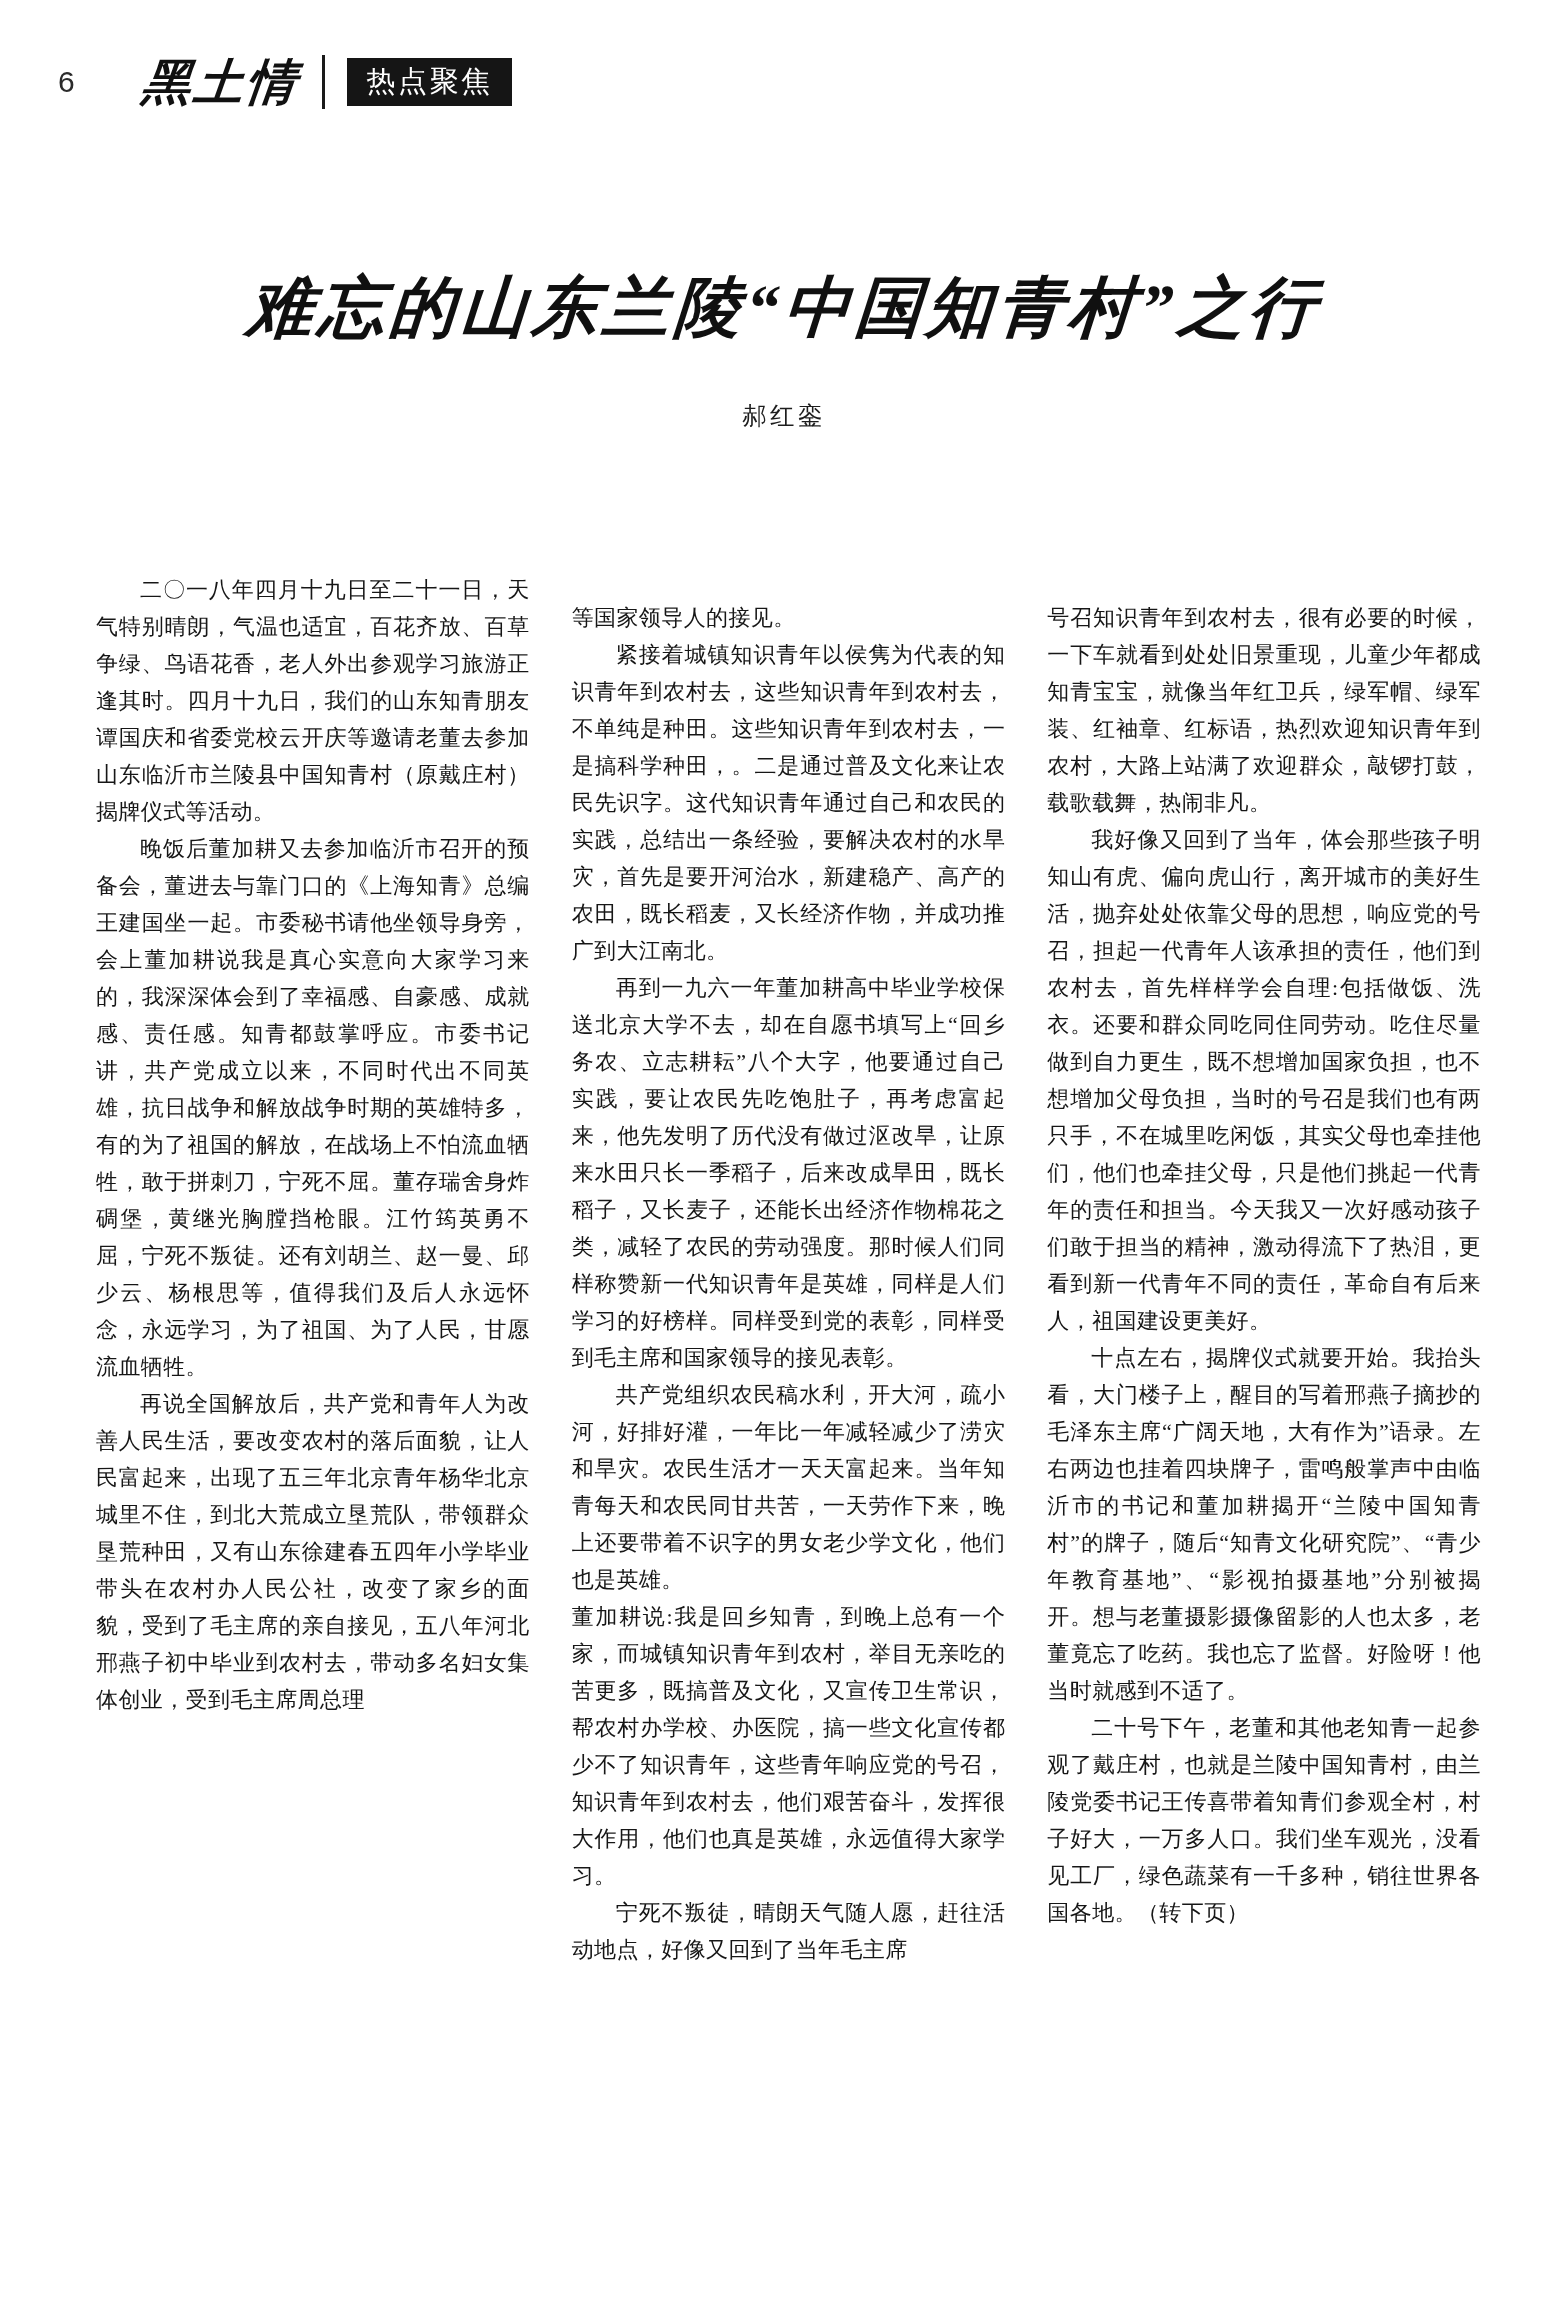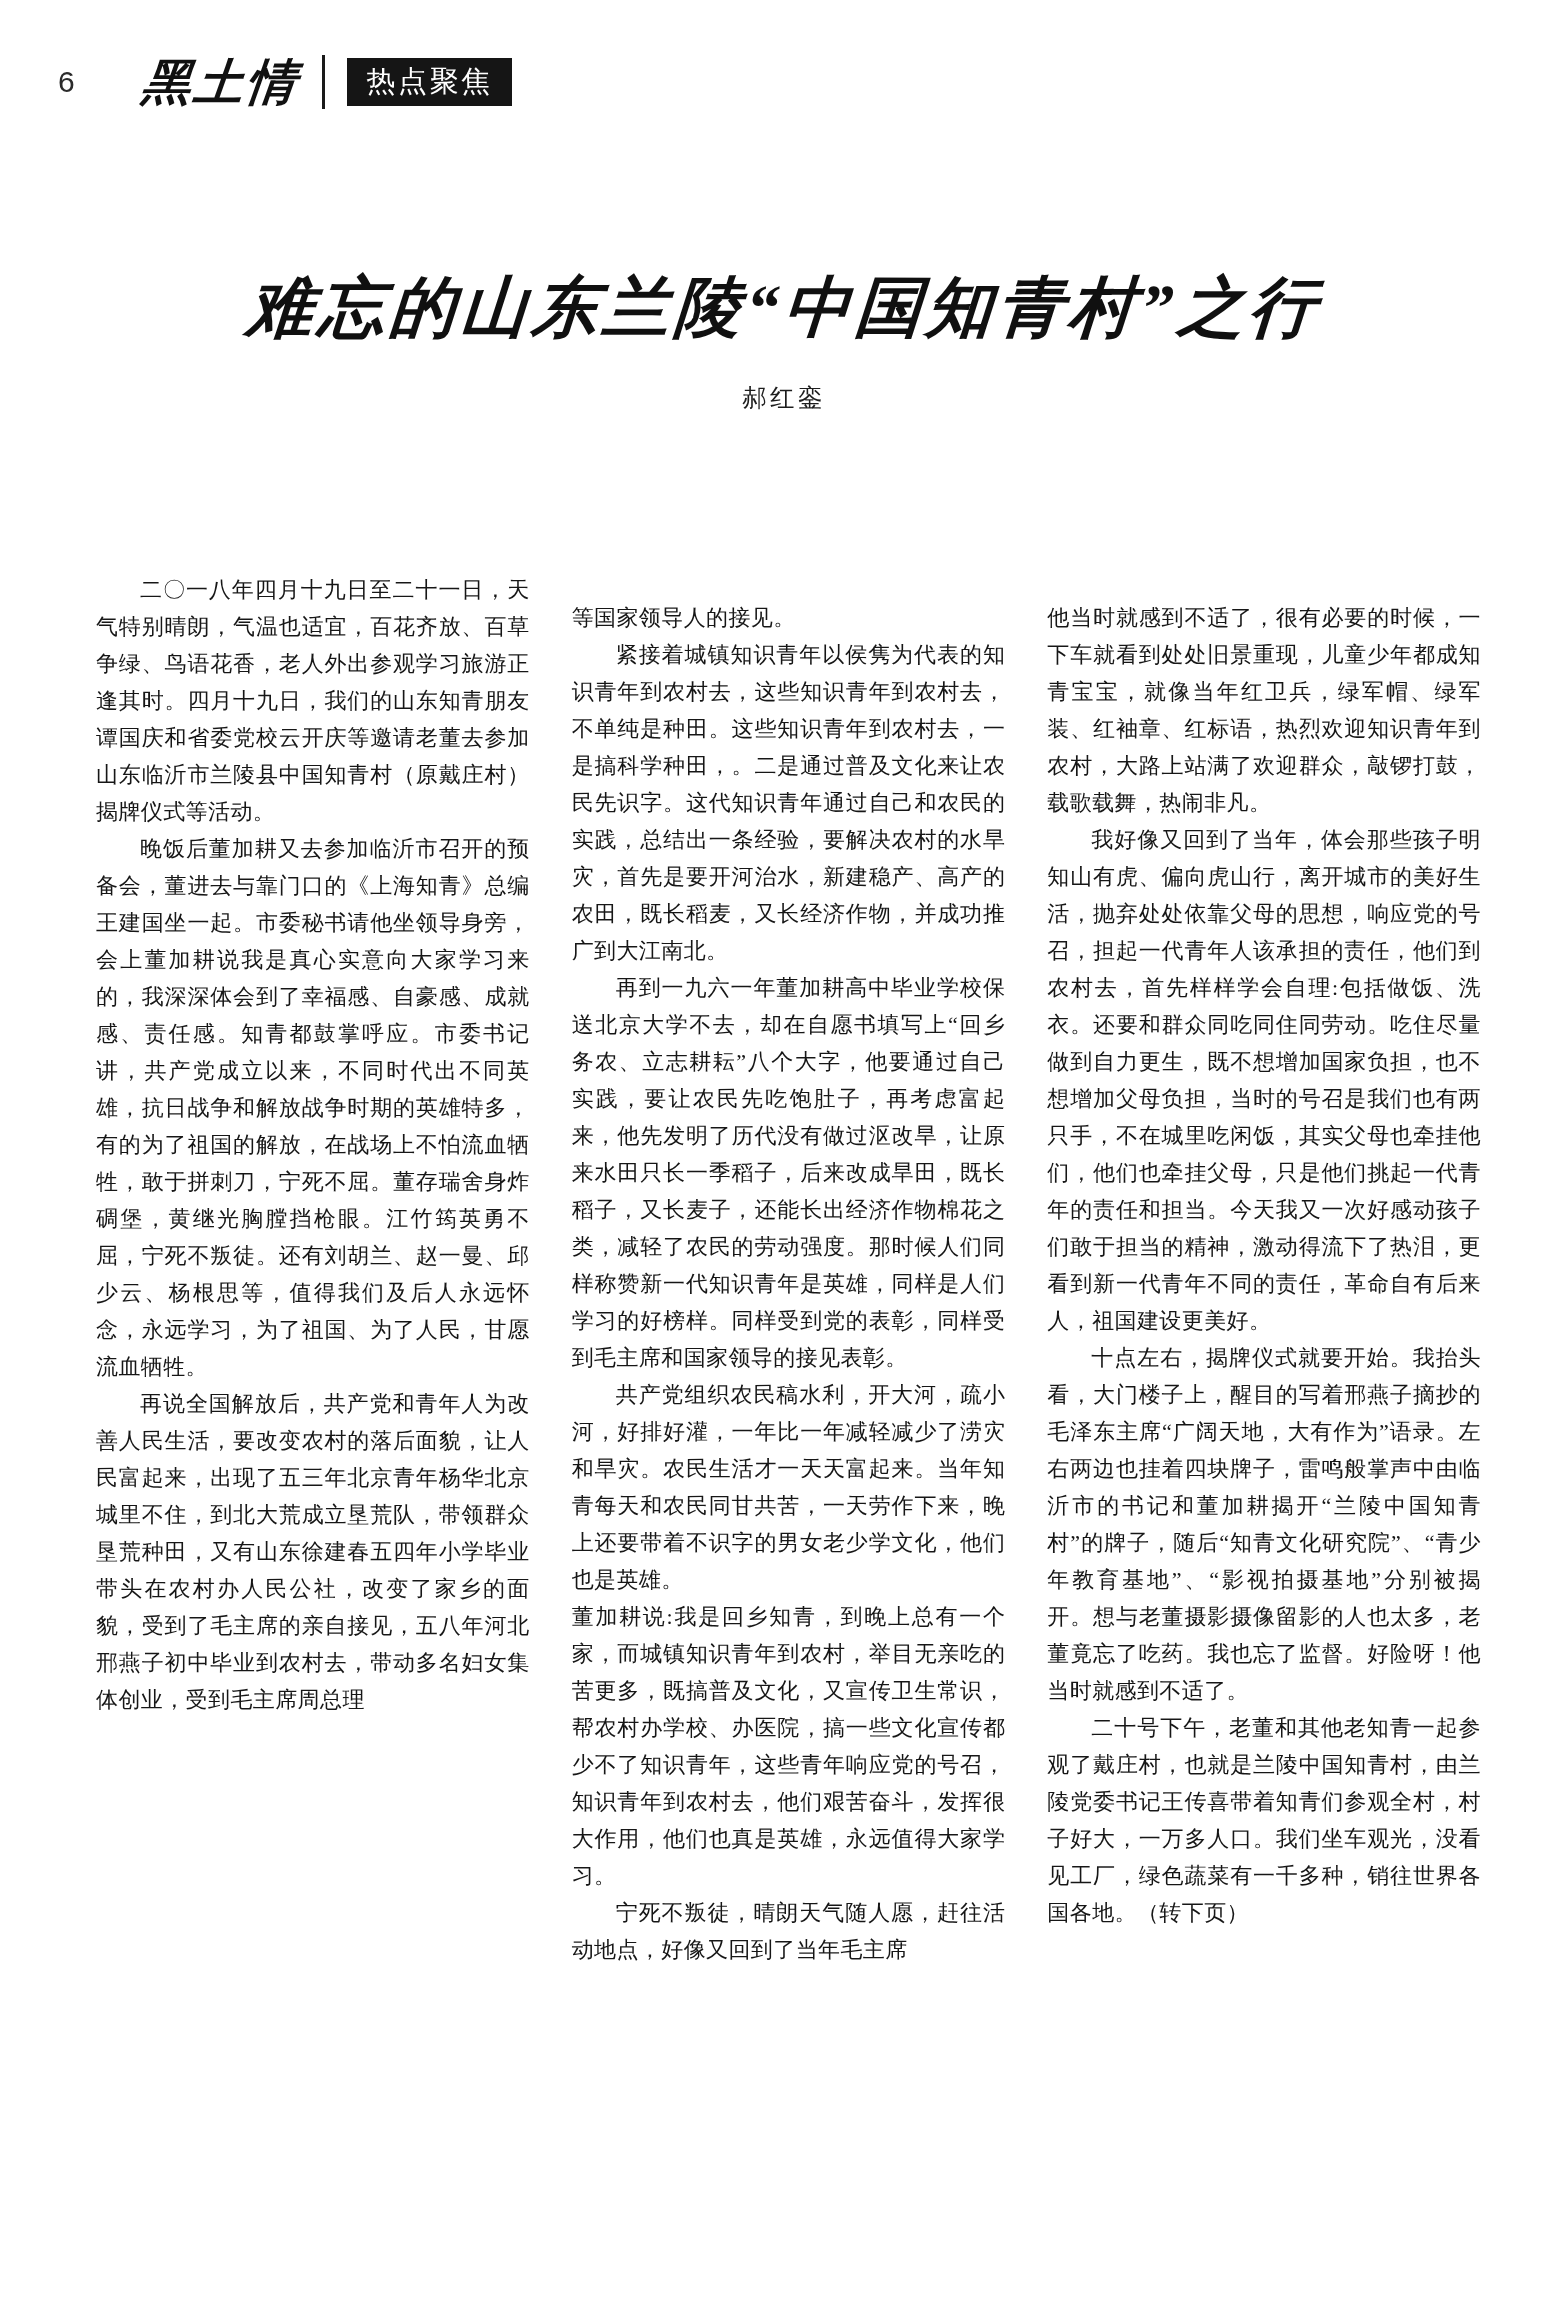--- a/index.html
+++ b/index.html
@@ -79,21 +79,21 @@
     font-family: "Liberation Serif", serif;
     font-size: 66px;
     font-weight: bold;
     font-style: italic;
     letter-spacing: 5.2px;
     color: #101010;
     transform: skewX(-4deg);
     line-height: 1.15;
   }
   .article-author {
-    margin-top: 36px;
+    margin-top: 54px;
     font-family: "Liberation Serif", serif;
     font-size: 24.4px;
     letter-spacing: 3.5px;
     color: #1d1d1d;
   }
 
   
   .columns {
     position: absolute;
     top: 571px;
@@ -152,21 +152,21 @@
     <div class="column">
       <p class="no-indent">等国家领导人的接见。</p>
       <p>紧接着城镇知识青年以侯隽为代表的知识青年到农村去，这些知识青年到农村去，不单纯是种田。这些知识青年到农村去，一是搞科学种田，。二是通过普及文化来让农民先识字。这代知识青年通过自己和农民的实践，总结出一条经验，要解决农村的水旱灾，首先是要开河治水，新建稳产、高产的农田，既长稻麦，又长经济作物，并成功推广到大江南北。</p>
       <p>再到一九六一年董加耕高中毕业学校保送北京大学不去，却在自愿书填写上“回乡务农、立志耕耘”八个大字，他要通过自己实践，要让农民先吃饱肚子，再考虑富起来，他先发明了历代没有做过沤改旱，让原来水田只长一季稻子，后来改成旱田，既长稻子，又长麦子，还能长出经济作物棉花之类，减轻了农民的劳动强度。那时候人们同样称赞新一代知识青年是英雄，同样是人们学习的好榜样。同样受到党的表彰，同样受到毛主席和国家领导的接见表彰。</p>
       <p>共产党组织农民稿水利，开大河，疏小河，好排好灌，一年比一年减轻减少了涝灾和旱灾。农民生活才一天天富起来。当年知青每天和农民同甘共苦，一天劳作下来，晚上还要带着不识字的男女老少学文化，他们也是英雄。</p>
       <p class="hang">董加耕说:我是回乡知青，到晚上总有一个家，而城镇知识青年到农村，举目无亲吃的苦更多，既搞普及文化，又宣传卫生常识，帮农村办学校、办医院，搞一些文化宣传都少不了知识青年，这些青年响应党的号召，知识青年到农村去，他们艰苦奋斗，发挥很大作用，他们也真是英雄，永远值得大家学习。</p>
       <p>宁死不叛徒，晴朗天气随人愿，赶往活动地点，好像又回到了当年毛主席</p>
     </div>
 
     <div class="column">
-      <p class="no-indent">他当时就感到不适了，很有必要的时候，一下车就看到处处旧景重现，儿童少年都成知青宝宝，就像当年红卫兵，绿军帽、绿军装、红袖章、红标语，热烈欢迎知识青年到农村，大路上站满了欢迎群众，敲锣打鼓，载歌载舞，热闹非凡。</p>
+      <p class="no-indent">号召知识青年到农村去，很有必要的时候，一下车就看到处处旧景重现，儿童少年都成知青宝宝，就像当年红卫兵，绿军帽、绿军装、红袖章、红标语，热烈欢迎知识青年到农村，大路上站满了欢迎群众，敲锣打鼓，载歌载舞，热闹非凡。</p>
       <p>我好像又回到了当年，体会那些孩子明知山有虎、偏向虎山行，离开城市的美好生活，抛弃处处依靠父母的思想，响应党的号召，担起一代青年人该承担的责任，他们到农村去，首先样样学会自理:包括做饭、洗衣。还要和群众同吃同住同劳动。吃住尽量做到自力更生，既不想增加国家负担，也不想增加父母负担，当时的号召是我们也有两只手，不在城里吃闲饭，其实父母也牵挂他们，他们也牵挂父母，只是他们挑起一代青年的责任和担当。今天我又一次好感动孩子们敢于担当的精神，激动得流下了热泪，更看到新一代青年不同的责任，革命自有后来人，祖国建设更美好。</p>
       <p>十点左右，揭牌仪式就要开始。我抬头看，大门楼子上，醒目的写着邢燕子摘抄的毛泽东主席“广阔天地，大有作为”语录。左右两边也挂着四块牌子，雷鸣般掌声中由临沂市的书记和董加耕揭开“兰陵中国知青村”的牌子，随后“知青文化研究院”、“青少年教育基地”、“影视拍摄基地”分别被揭开。想与老董摄影摄像留影的人也太多，老董竟忘了吃药。我也忘了监督。好险呀！他当时就感到不适了。</p>
       <p>二十号下午，老董和其他老知青一起参观了戴庄村，也就是兰陵中国知青村，由兰陵党委书记王传喜带着知青们参观全村，村子好大，一万多人口。我们坐车观光，没看见工厂，绿色蔬菜有一千多种，销往世界各国各地。（转下页）</p>
     </div>
 
   </div>
 
 </div>
 
 

